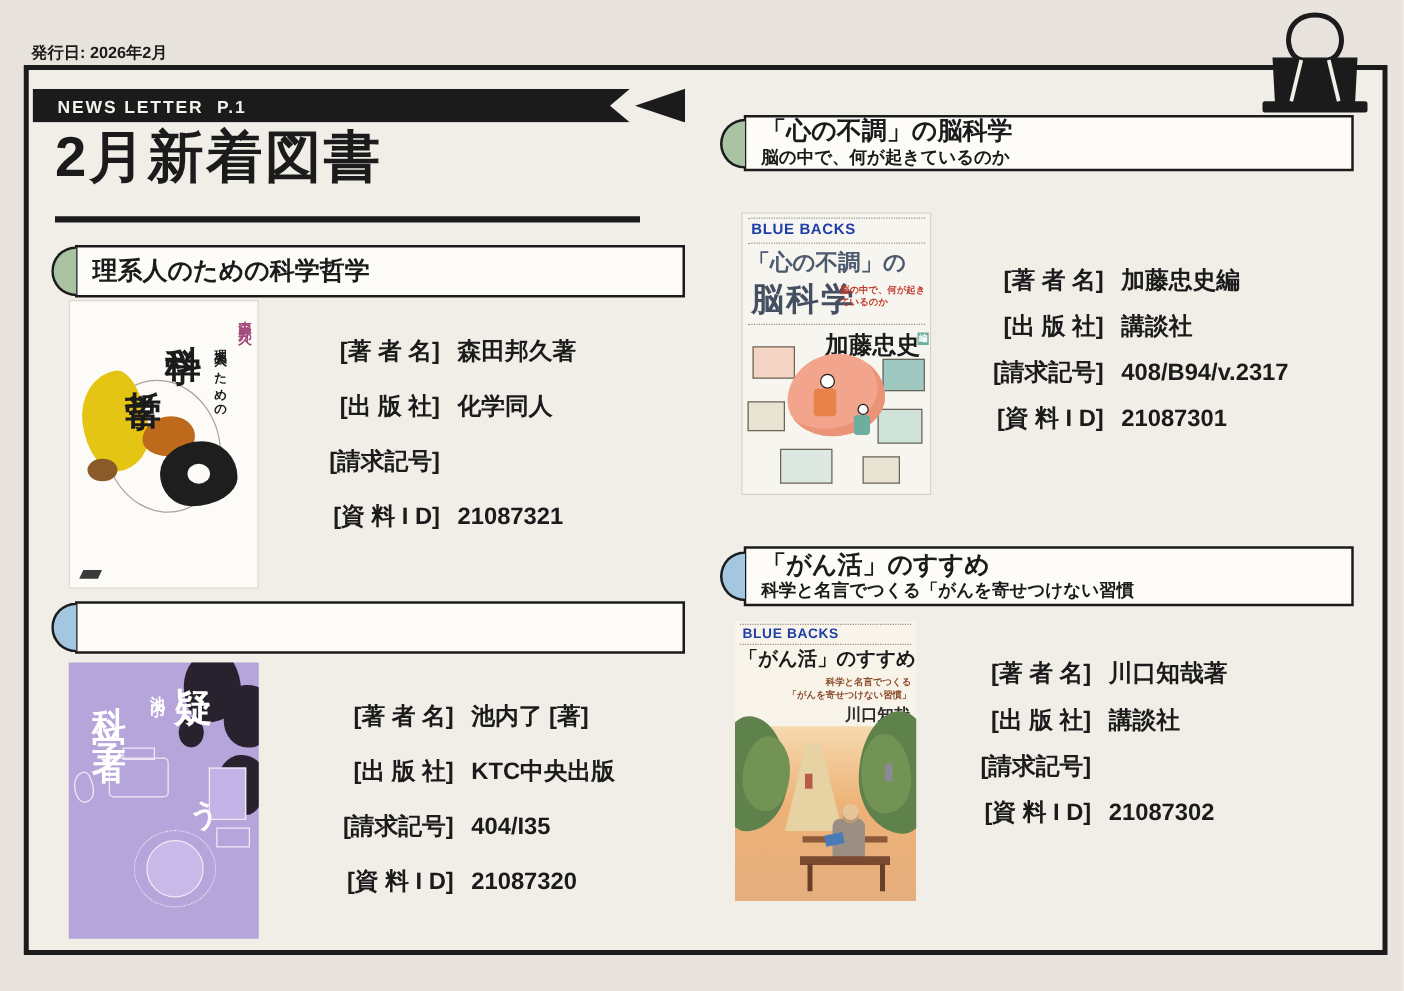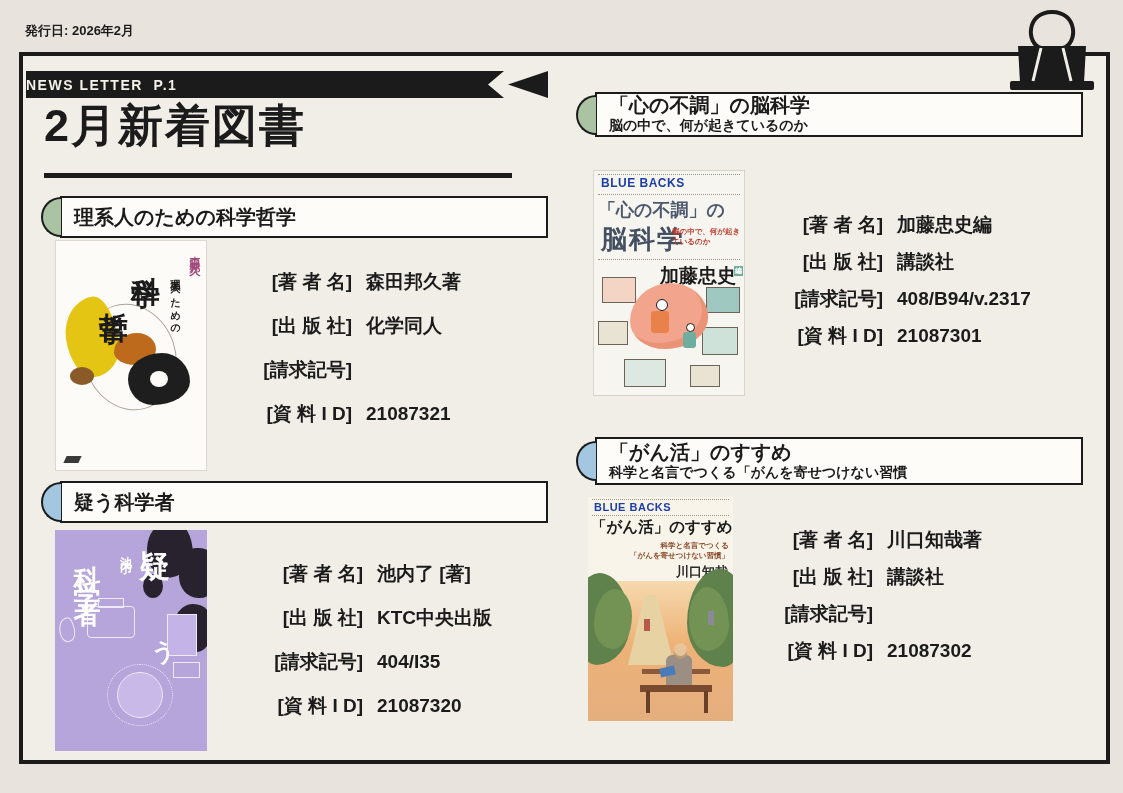--- a/index.html
+++ b/index.html
@@ -1,29 +1,29 @@
 <!DOCTYPE html>
 <html><head>
 <meta charset="utf-8">
 <style>
   * { margin:0; padding:0; box-sizing:border-box; }
   html,body { width:1123px; height:793px; }
   body { font-family:"Liberation Sans","DejaVu Sans",sans-serif; color:#1b1b1b; }
   .page { position:relative; width:1123px; height:793px; background:#e8e4dd; overflow:hidden; }
   .abs { position:absolute; }
 
-  .issue-date { left:25px; top:22px; font-size:13px; font-weight:700; }
+  .issue-date { left:25px; top:33px; font-size:13px; font-weight:700; }
 
   .card { left:19px; top:52px; width:1091px; height:712px; background:#f1eee7; border:4px solid #1b1b1b; }
 
   .banner { left:26px; top:71px; width:478px; height:27px; background:#1b1b1b;
             clip-path:polygon(0 0,100% 0,calc(100% - 16px) 50%,100% 100%,0 100%);
             display:flex; align-items:center; }
   .banner span { color:#f4f1ea; font-size:14px; font-weight:700; letter-spacing:1.5px;
-                 white-space:pre; }
+                 padding-left:20px; white-space:pre; }
   .banner-tail { left:508px; top:71px; width:40px; height:27px; background:#1b1b1b;
                  clip-path:polygon(100% 0,100% 100%,0 50%); }
 
   .main-title { left:44px; top:96px; font-size:45px; font-weight:900; letter-spacing:2px; }
   .title-rule { left:44px; top:173px; width:468px; height:5px; background:#1b1b1b; }
 
   .sec { background:#fdfcf8; border:2.5px solid #1b1b1b; display:flex; flex-direction:column;
          justify-content:center; padding-left:12px; }
   .sec .tab { position:absolute; left:-21px; top:50%; transform:translateY(-50%);
               width:20px; height:40px; border:2.5px solid #1b1b1b; border-right:none;
@@ -161,21 +161,20 @@
         <span class="flabel">[請求記号]</span>
       </div>
     <div class="frow">
         <span class="flabel">[資 料 I D]</span>
         <span class="fvalue">21087321</span>
       </div>
   </div>
 
   <div class="abs sec" style="left:60px;top:481px;width:488px;height:42px">
     <span class="tab blue"></span>
-    <div class="sec-title">疑う科学者</div>
   </div>
 
   <div class="abs cover cover2">
     <div class="c2-blob c2-b1"></div>
     <div class="c2-blob c2-b2"></div>
     <div class="c2-blob c2-b3"></div>
     <div class="c2-blob c2-b4"></div>
     <div class="abs c2-type"></div>
     <div class="abs c2-match"></div>
     <div class="abs c2-milk"></div>

